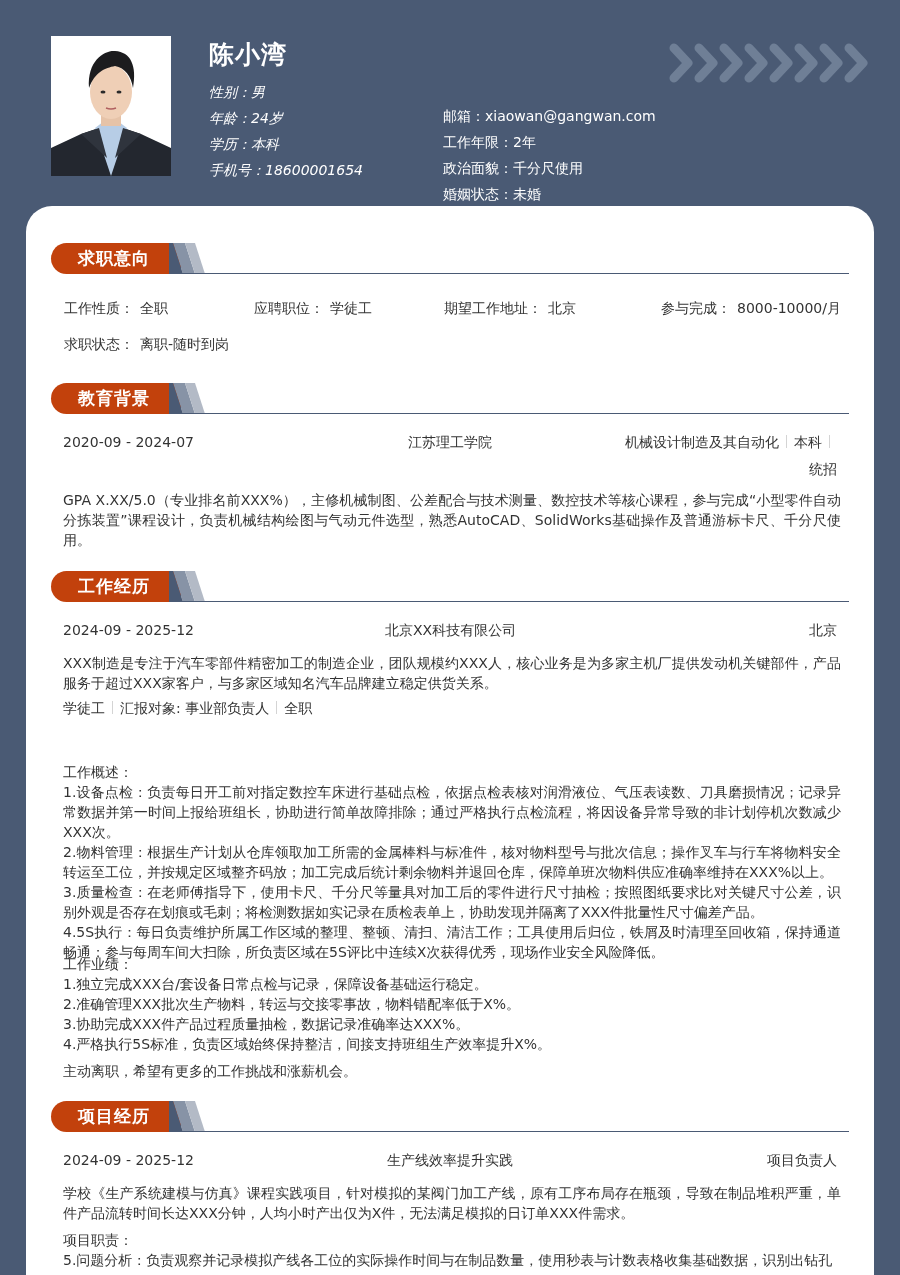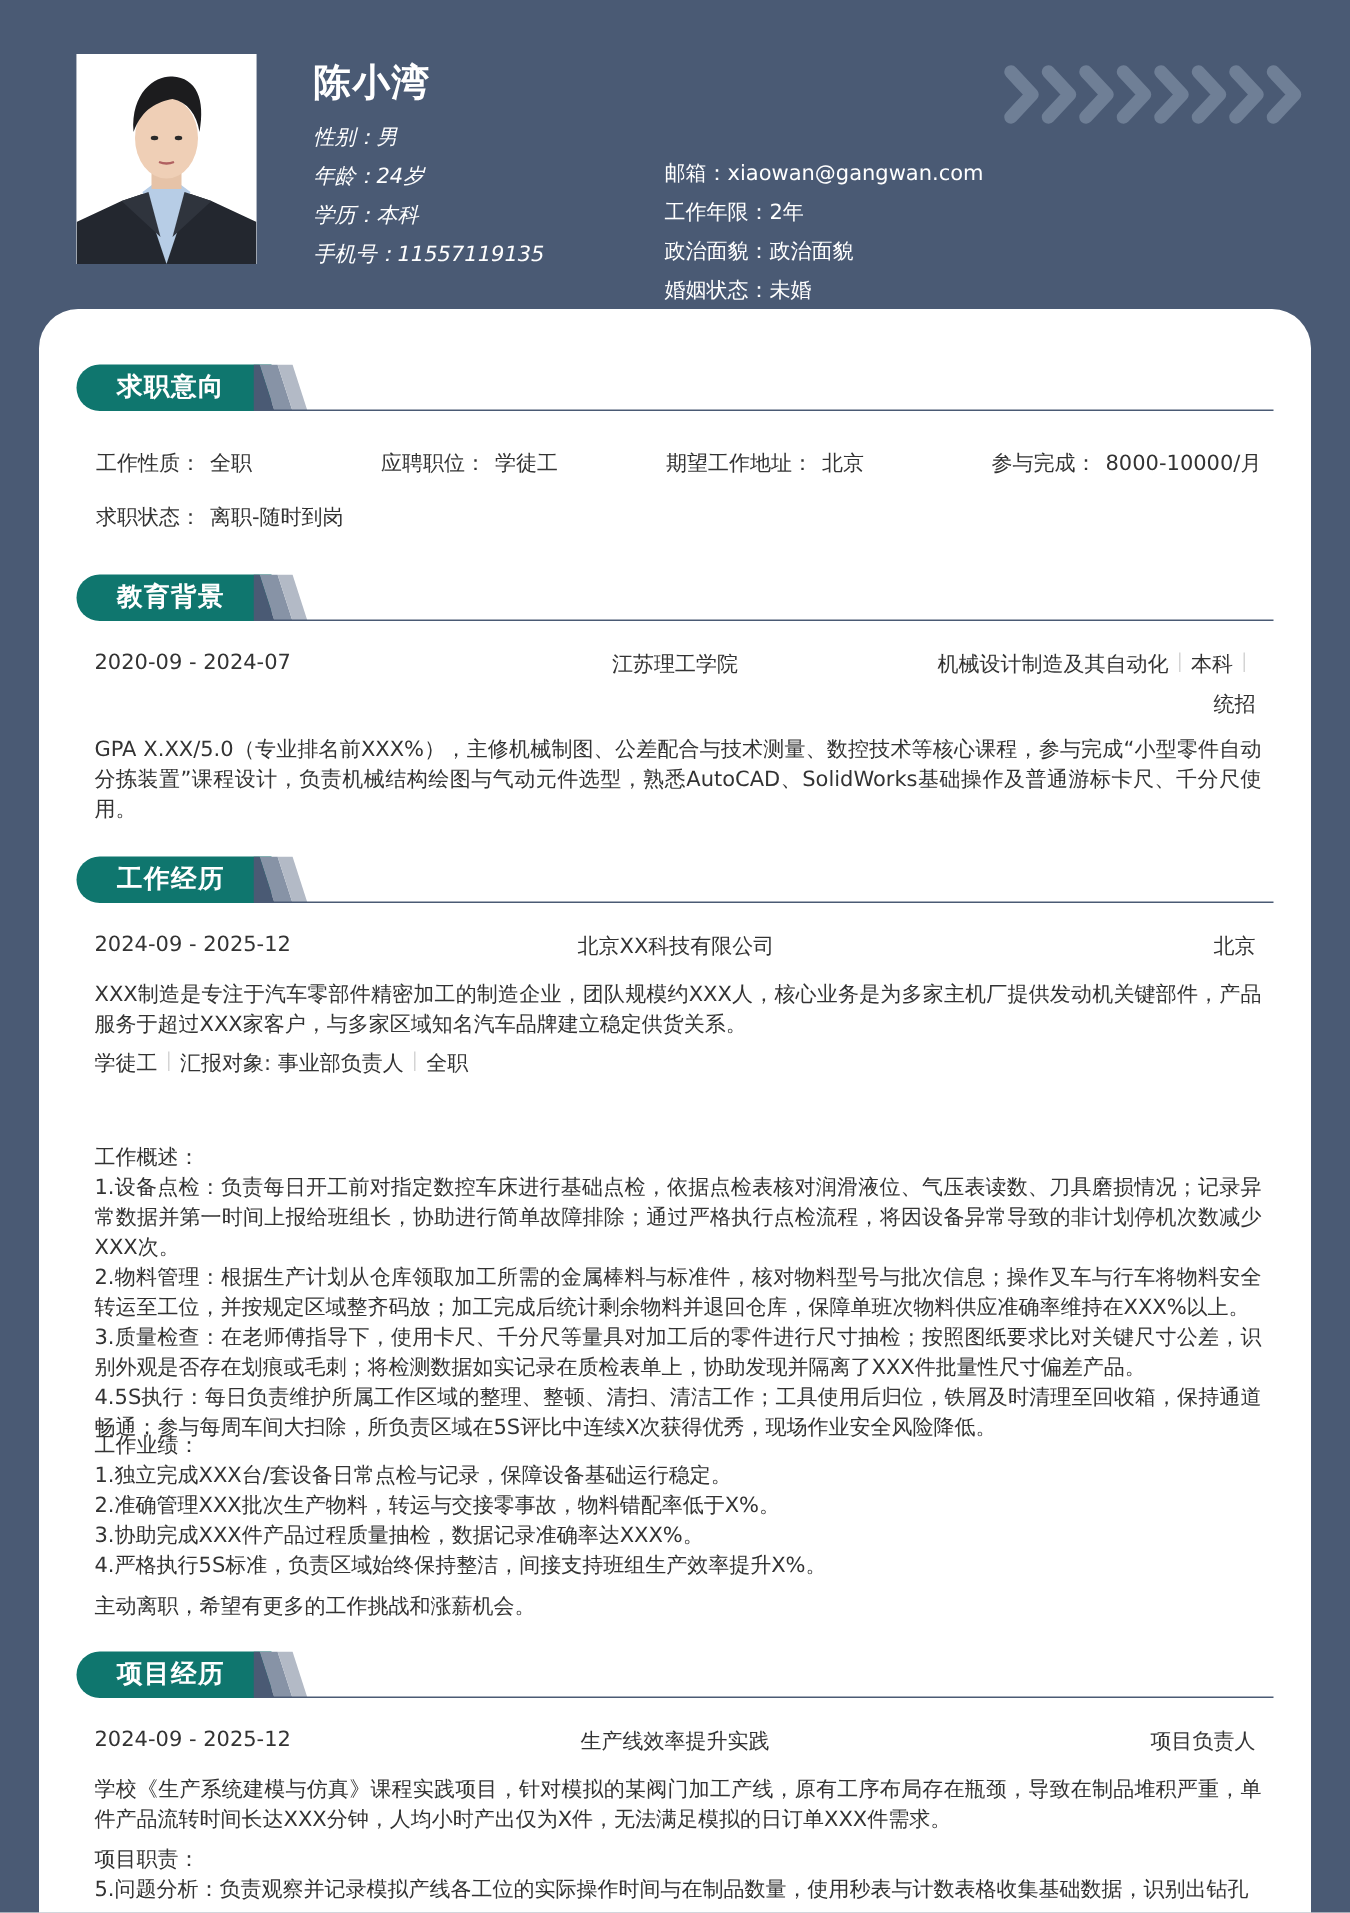--- a/index.html
+++ b/index.html
@@ -31,21 +31,21 @@
 
   
   .card {
     position: absolute; left: 26px; top: 206px; width: 848px; height: 1100px;
     background: #fff; border-radius: 26px 26px 0 0;
   }
   .section { position: absolute; left: 25px; width: 798px; }
   .sec-head { position: relative; height: 32px; }
   .sec-pill {
     position: absolute; left: 0; top: 0; height: 31px; width: 130px;
-    background: #0f766e; border-radius: 16px 0 0 16px;
+    background: #c2410c; border-radius: 16px 0 0 16px;
     color: #fff; font-weight: bold; font-size: 17px; line-height: 31px;
     padding-left: 27px; letter-spacing: 1px;
   }
   .sec-slant { position: absolute; left: 118px; top: 0; }
   .sec-line {
     position: absolute; left: 130px; right: 0; top: 30px; height: 1px; background: #4a5a74;
   }
   .row { position: absolute; font-size: 14px; color: #333; white-space: nowrap; }
   .para { position: absolute; left: 12px; width: 778px; font-size: 14px; line-height: 20px; color: #333; text-align: justify; }
   .sep { display: inline-block; width: 1px; height: 13px; background: #d4d4d4; margin: 0 7px; vertical-align: -1px; }
@@ -76,27 +76,27 @@
       <path d="M90 98 L72 92 L64 122 Z" fill="#2f343d"></path>
     </svg>
   </div>
 
   <div class="name">陈小湾</div>
 
   <div class="info-col left">
     <div class="info-row"><span>性别：</span><span>男</span></div>
     <div class="info-row"><span>年龄：</span><span>24岁</span></div>
     <div class="info-row"><span>学历：</span><span>本科</span></div>
-    <div class="info-row"><span>手机号：</span><span>11557119135</span></div>
+    <div class="info-row"><span>手机号：</span><span>18600001654</span></div>
   </div>
 
   <div class="info-col right">
     <div class="info-row"><span>邮箱：</span><span>xiaowan@gangwan.com</span></div>
     <div class="info-row"><span>工作年限：</span><span>2年</span></div>
-    <div class="info-row"><span>政治面貌：</span><span>政治面貌</span></div>
+    <div class="info-row"><span>政治面貌：</span><span>千分尺使用</span></div>
     <div class="info-row"><span>婚姻状态：</span><span>未婚</span></div>
   </div>
 
   <div class="chevrons">
     <svg width="206" height="42" viewBox="0 0 206 42">
       <g fill="none" stroke="#6f7f96" stroke-width="9" stroke-linecap="round" stroke-linejoin="round">
         <path d="M8 6 L22 21 L8 36"></path>
         <path d="M33 6 L47 21 L33 36"></path>
         <path d="M58 6 L72 21 L58 36"></path>
         <path d="M83 6 L97 21 L83 36"></path>

